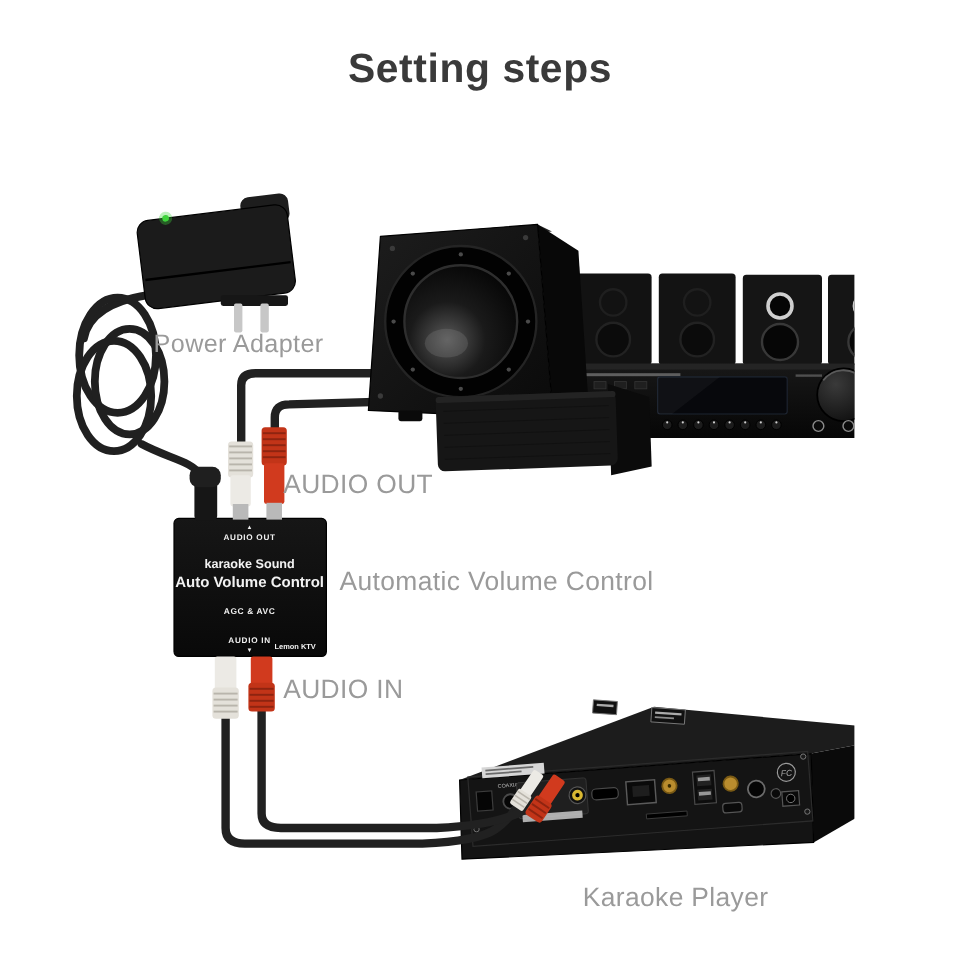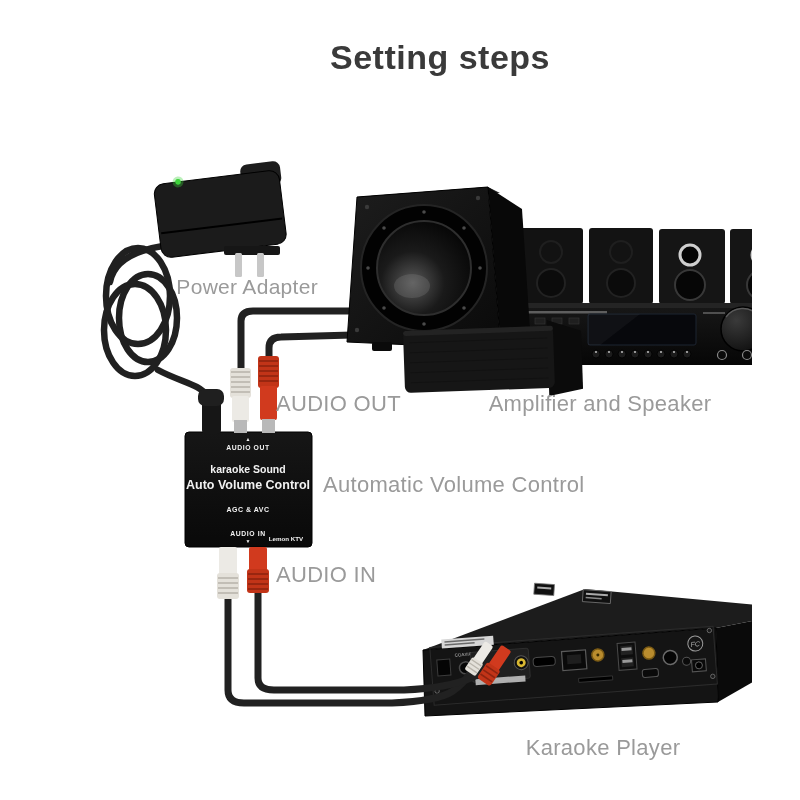--- a/index.html
+++ b/index.html
@@ -1,22 +1,22 @@
 <!DOCTYPE html>
 <html><head>
 <meta charset="utf-8">
 <style>
   html,body{margin:0;padding:0;background:#ffffff;}
   .scene{position:relative;width:712px;height:800px;background:#ffffff;overflow:hidden;
-         font-family:"Liberation Sans", sans-serif;margin-left:40px;}
+         font-family:"Liberation Sans", sans-serif;}
   .scene svg{position:absolute;left:0;top:0;}
   .page-title{position:absolute;left:0;top:38px;width:800px;text-align:center;
               font-size:34px;font-weight:600;letter-spacing:.5px;color:#3a3a3a;}
   .photo-label{position:absolute;color:#9a9a9a;font-size:22px;font-weight:400;letter-spacing:.3px;}
-  .lbl-power{left:128px;top:275px;width:150px;text-align:right;font-size:21px;}
+  .lbl-power{left:128px;top:275px;width:150px;text-align:left;font-size:21px;}
   .lbl-audio-out{left:236px;top:391px;}
   .lbl-amp{left:440px;top:391px;width:240px;text-align:center;}
   .lbl-avc{left:283px;top:472px;}
   .lbl-audio-in{left:236px;top:562px;}
   .lbl-player{left:450px;top:735px;width:226px;text-align:center;}
   text{font-family:"Liberation Sans", sans-serif;}
 </style>
 </head>
 <body>
 
@@ -305,18 +305,17 @@
       <g stroke="#8e2410" stroke-width="1.6">
           <line x1="-7" y1="2" x2="7" y2="2"></line>
           <line x1="-7" y1="7" x2="7" y2="7"></line>
           <line x1="-7" y1="12" x2="7" y2="12"></line>
         </g>
     </g>
   </svg>
 
   <div class="photo-label lbl-power">Power Adapter</div>
   <div class="photo-label lbl-audio-out">AUDIO OUT</div>
-  <div class="photo-label lbl-amp">Amplifier and Speaker</div>
   <div class="photo-label lbl-avc">Automatic Volume Control</div>
   <div class="photo-label lbl-audio-in">AUDIO IN</div>
   <div class="photo-label lbl-player">Karaoke Player</div>
 
 </div>
 
 </body></html>

